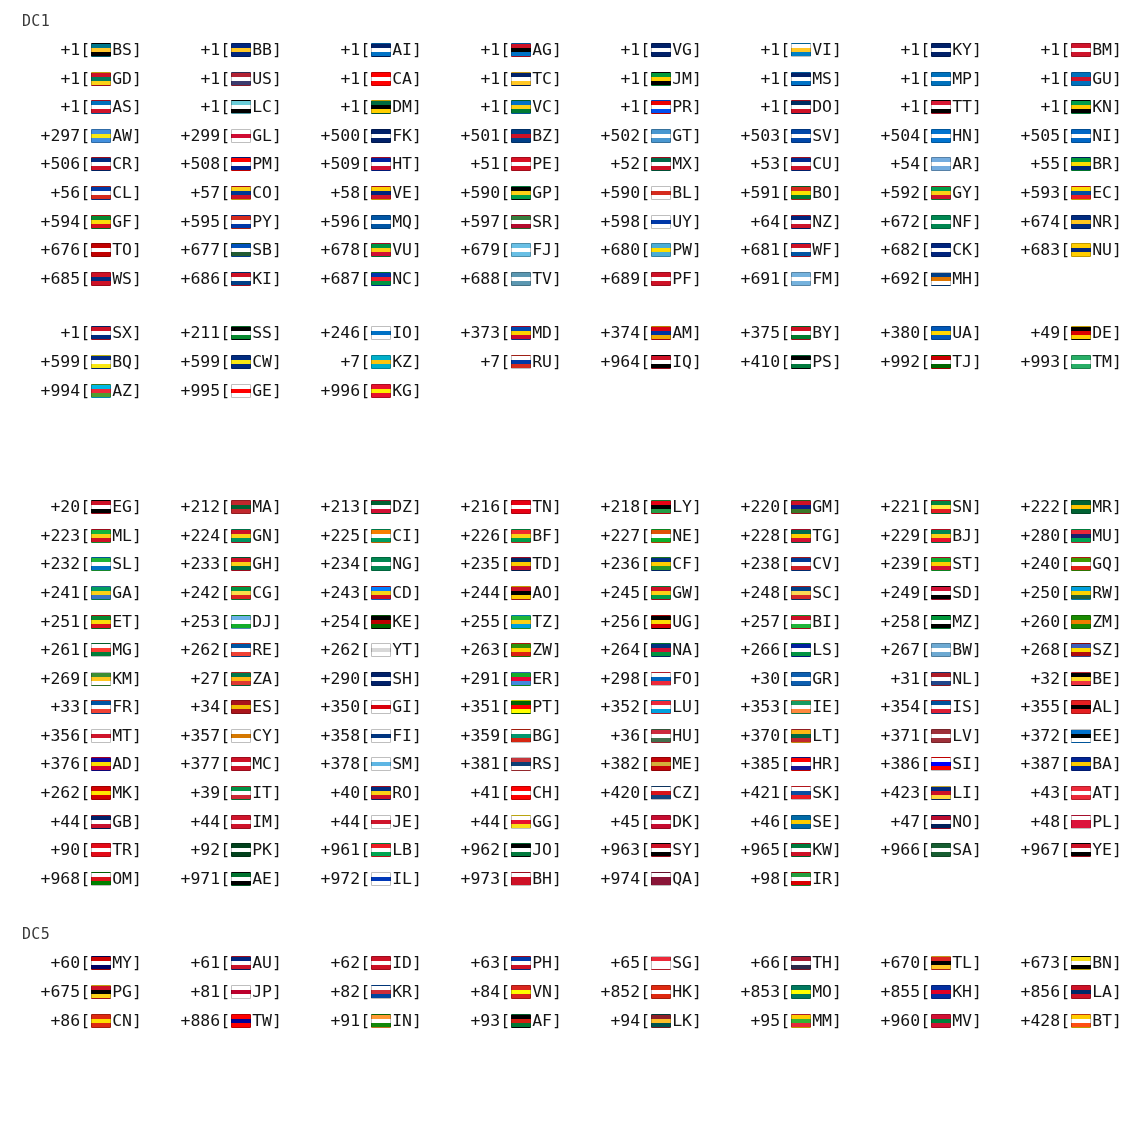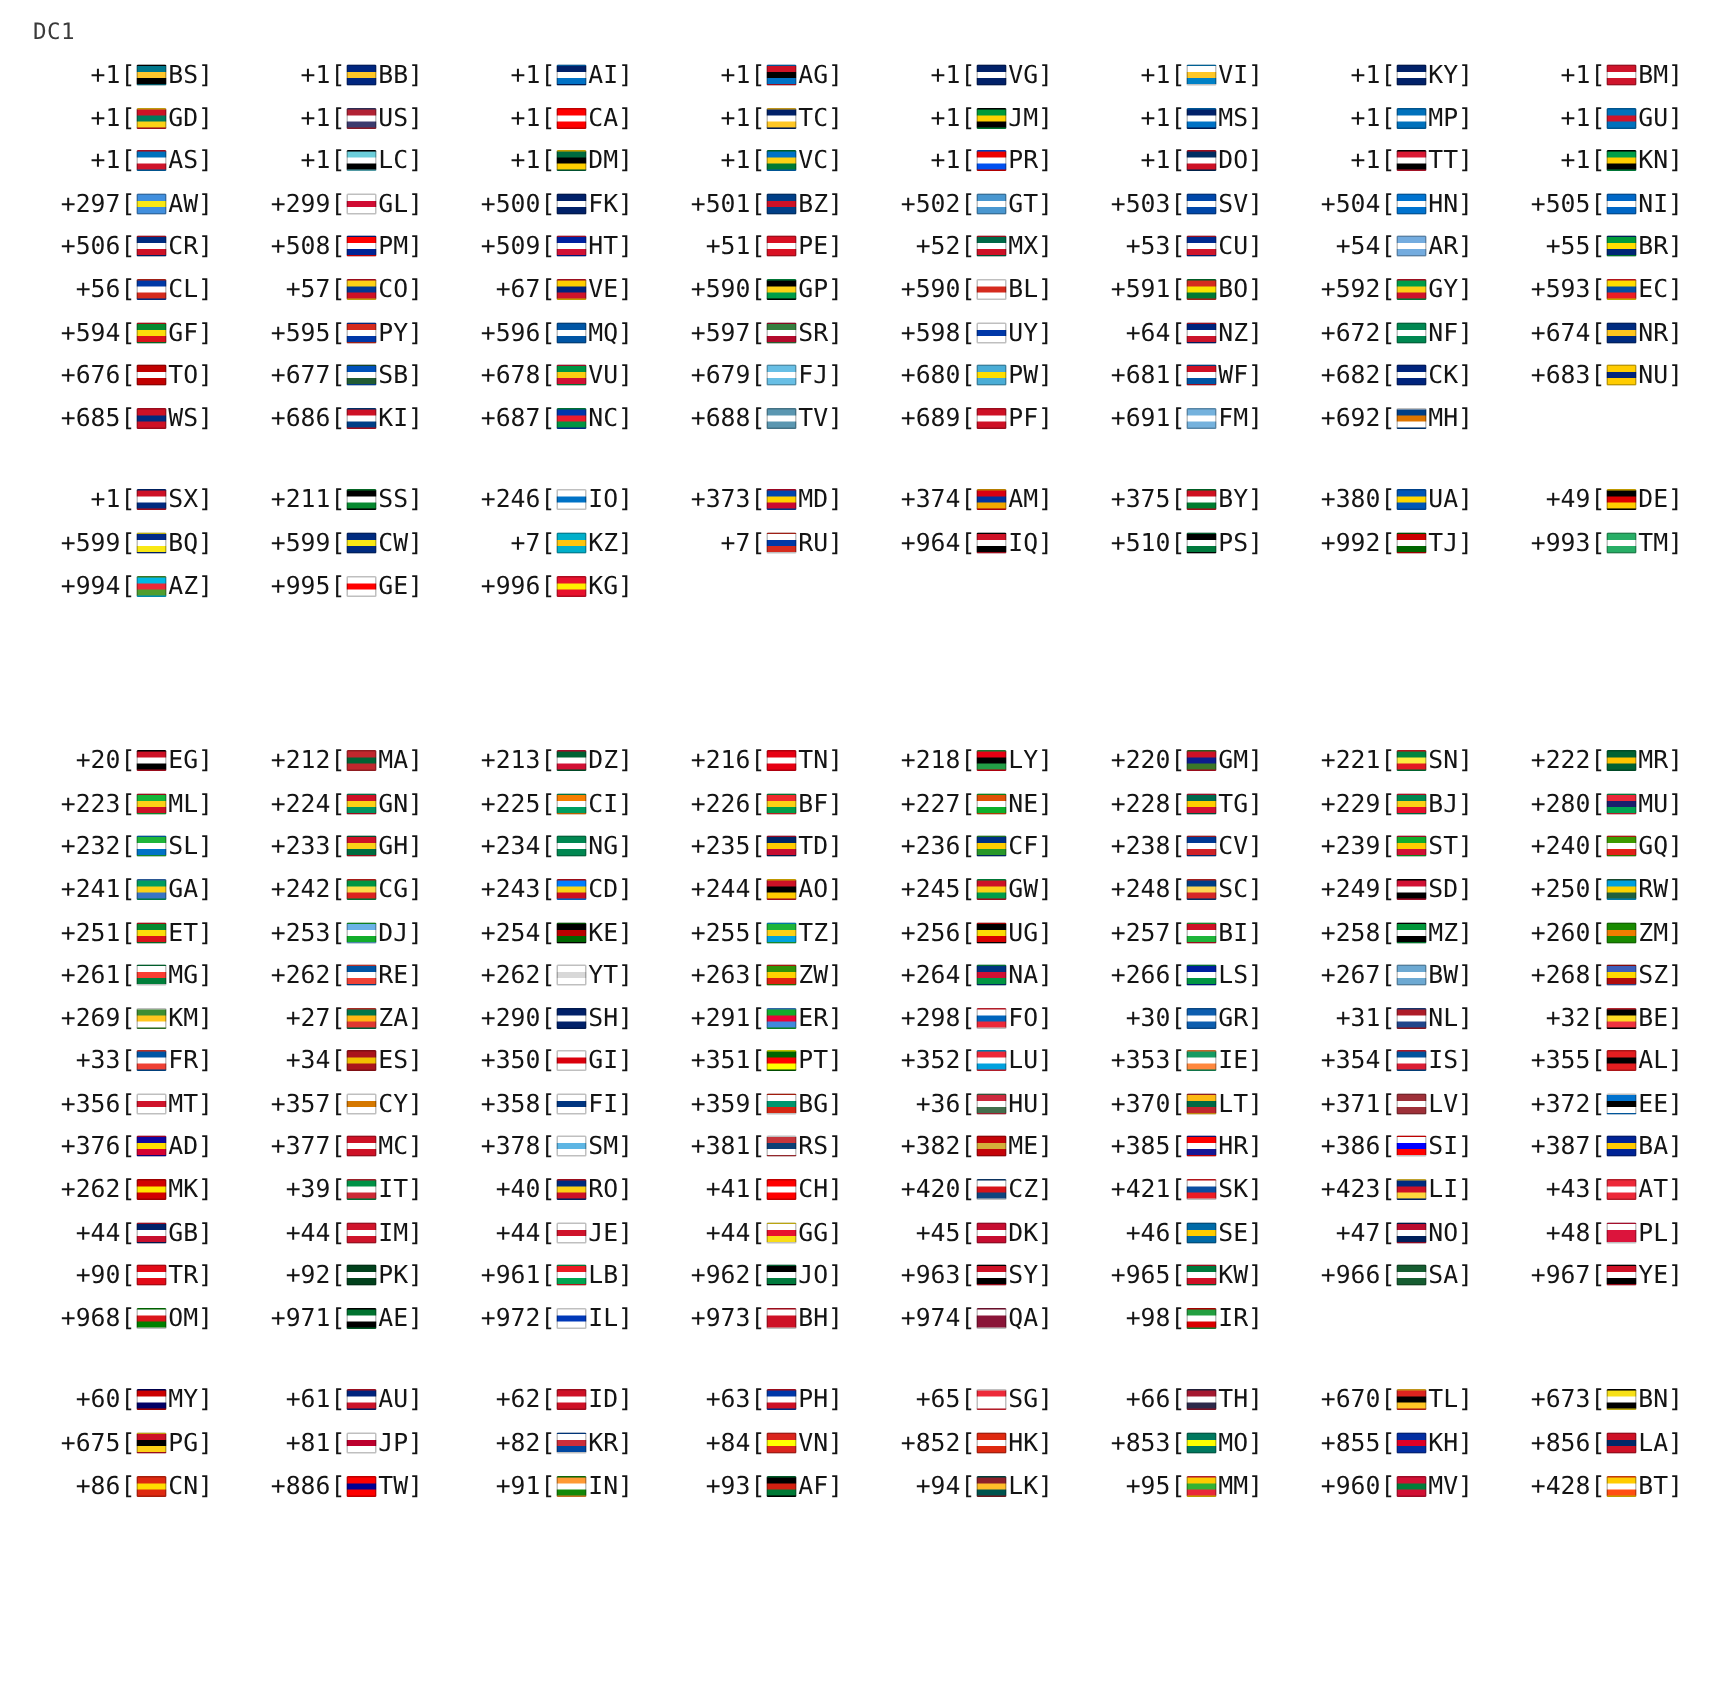--- a/index.html
+++ b/index.html
@@ -97,21 +97,21 @@
           <div class="cell"><span>+506</span><span>[</span><span class="flagbox" style="background-image: linear-gradient(rgb(0, 43, 127) 0px, rgb(0, 43, 127) 33%, rgb(255, 255, 255) 33%, rgb(255, 255, 255) 66%, rgb(206, 17, 38) 66%, rgb(206, 17, 38) 100%);"></span><span>CR</span><span>]</span></div>
           <div class="cell"><span>+508</span><span>[</span><span class="flagbox" style="background-image: linear-gradient(rgb(255, 0, 0) 0px, rgb(255, 0, 0) 33%, rgb(255, 255, 255) 33%, rgb(255, 255, 255) 66%, rgb(0, 35, 149) 66%, rgb(0, 35, 149) 100%);"></span><span>PM</span><span>]</span></div>
           <div class="cell"><span>+509</span><span>[</span><span class="flagbox" style="background-image: linear-gradient(rgb(0, 32, 159) 0px, rgb(0, 32, 159) 33%, rgb(255, 255, 255) 33%, rgb(255, 255, 255) 66%, rgb(210, 16, 52) 66%, rgb(210, 16, 52) 100%);"></span><span>HT</span><span>]</span></div>
           <div class="cell"><span>+51</span><span>[</span><span class="flagbox" style="background-image: linear-gradient(rgb(217, 16, 35) 0px, rgb(217, 16, 35) 33%, rgb(255, 255, 255) 33%, rgb(255, 255, 255) 66%, rgb(217, 16, 35) 66%, rgb(217, 16, 35) 100%);"></span><span>PE</span><span>]</span></div>
           <div class="cell"><span>+52</span><span>[</span><span class="flagbox" style="background-image: linear-gradient(rgb(0, 104, 71) 0px, rgb(0, 104, 71) 33%, rgb(255, 255, 255) 33%, rgb(255, 255, 255) 66%, rgb(206, 17, 38) 66%, rgb(206, 17, 38) 100%);"></span><span>MX</span><span>]</span></div>
           <div class="cell"><span>+53</span><span>[</span><span class="flagbox" style="background-image: linear-gradient(rgb(0, 42, 143) 0px, rgb(0, 42, 143) 33%, rgb(255, 255, 255) 33%, rgb(255, 255, 255) 66%, rgb(207, 20, 43) 66%, rgb(207, 20, 43) 100%);"></span><span>CU</span><span>]</span></div>
           <div class="cell"><span>+54</span><span>[</span><span class="flagbox" style="background-image: linear-gradient(rgb(116, 172, 223) 0px, rgb(116, 172, 223) 33%, rgb(255, 255, 255) 33%, rgb(255, 255, 255) 66%, rgb(116, 172, 223) 66%, rgb(116, 172, 223) 100%);"></span><span>AR</span><span>]</span></div>
           <div class="cell"><span>+55</span><span>[</span><span class="flagbox" style="background-image: linear-gradient(rgb(0, 155, 58) 0px, rgb(0, 155, 58) 33%, rgb(254, 223, 0) 33%, rgb(254, 223, 0) 66%, rgb(0, 39, 118) 66%, rgb(0, 39, 118) 100%);"></span><span>BR</span><span>]</span></div>
           <div class="cell"><span>+56</span><span>[</span><span class="flagbox" style="background-image: linear-gradient(rgb(0, 57, 166) 0px, rgb(0, 57, 166) 33%, rgb(255, 255, 255) 33%, rgb(255, 255, 255) 66%, rgb(213, 43, 30) 66%, rgb(213, 43, 30) 100%);"></span><span>CL</span><span>]</span></div>
           <div class="cell"><span>+57</span><span>[</span><span class="flagbox" style="background-image: linear-gradient(rgb(252, 209, 22) 0px, rgb(252, 209, 22) 33%, rgb(0, 56, 147) 33%, rgb(0, 56, 147) 66%, rgb(206, 17, 38) 66%, rgb(206, 17, 38) 100%);"></span><span>CO</span><span>]</span></div>
-          <div class="cell"><span>+67</span><span>[</span><span class="flagbox" style="background-image: linear-gradient(rgb(255, 206, 0) 0px, rgb(255, 206, 0) 33%, rgb(0, 36, 125) 33%, rgb(0, 36, 125) 66%, rgb(207, 20, 43) 66%, rgb(207, 20, 43) 100%);"></span><span>VE</span><span>]</span></div>
+          <div class="cell"><span>+58</span><span>[</span><span class="flagbox" style="background-image: linear-gradient(rgb(255, 206, 0) 0px, rgb(255, 206, 0) 33%, rgb(0, 36, 125) 33%, rgb(0, 36, 125) 66%, rgb(207, 20, 43) 66%, rgb(207, 20, 43) 100%);"></span><span>VE</span><span>]</span></div>
           <div class="cell"><span>+590</span><span>[</span><span class="flagbox" style="background-image: linear-gradient(rgb(0, 0, 0) 0px, rgb(0, 0, 0) 33%, rgb(252, 209, 22) 33%, rgb(252, 209, 22) 66%, rgb(0, 158, 73) 66%, rgb(0, 158, 73) 100%);"></span><span>GP</span><span>]</span></div>
           <div class="cell"><span>+590</span><span>[</span><span class="flagbox" style="background-image: linear-gradient(rgb(255, 255, 255) 0px, rgb(255, 255, 255) 33%, rgb(213, 43, 30) 33%, rgb(213, 43, 30) 66%, rgb(255, 255, 255) 66%, rgb(255, 255, 255) 100%);"></span><span>BL</span><span>]</span></div>
           <div class="cell"><span>+591</span><span>[</span><span class="flagbox" style="background-image: linear-gradient(rgb(213, 43, 30) 0px, rgb(213, 43, 30) 33%, rgb(249, 227, 0) 33%, rgb(249, 227, 0) 66%, rgb(0, 122, 51) 66%, rgb(0, 122, 51) 100%);"></span><span>BO</span><span>]</span></div>
           <div class="cell"><span>+592</span><span>[</span><span class="flagbox" style="background-image: linear-gradient(rgb(0, 158, 73) 0px, rgb(0, 158, 73) 33%, rgb(252, 209, 22) 33%, rgb(252, 209, 22) 66%, rgb(207, 20, 43) 66%, rgb(207, 20, 43) 100%);"></span><span>GY</span><span>]</span></div>
           <div class="cell"><span>+593</span><span>[</span><span class="flagbox" style="background-image: linear-gradient(rgb(255, 221, 0) 0px, rgb(255, 221, 0) 33%, rgb(3, 78, 162) 33%, rgb(3, 78, 162) 66%, rgb(237, 28, 36) 66%, rgb(237, 28, 36) 100%);"></span><span>EC</span><span>]</span></div>
           <div class="cell"><span>+594</span><span>[</span><span class="flagbox" style="background-image: linear-gradient(rgb(7, 137, 48) 0px, rgb(7, 137, 48) 33%, rgb(252, 221, 9) 33%, rgb(252, 221, 9) 66%, rgb(218, 18, 26) 66%, rgb(218, 18, 26) 100%);"></span><span>GF</span><span>]</span></div>
           <div class="cell"><span>+595</span><span>[</span><span class="flagbox" style="background-image: linear-gradient(rgb(213, 43, 30) 0px, rgb(213, 43, 30) 33%, rgb(255, 255, 255) 33%, rgb(255, 255, 255) 66%, rgb(0, 56, 168) 66%, rgb(0, 56, 168) 100%);"></span><span>PY</span><span>]</span></div>
           <div class="cell"><span>+596</span><span>[</span><span class="flagbox" style="background-image: linear-gradient(rgb(0, 85, 164) 0px, rgb(0, 85, 164) 33%, rgb(255, 255, 255) 33%, rgb(255, 255, 255) 66%, rgb(0, 85, 164) 66%, rgb(0, 85, 164) 100%);"></span><span>MQ</span><span>]</span></div>
           <div class="cell"><span>+597</span><span>[</span><span class="flagbox" style="background-image: linear-gradient(rgb(55, 126, 63) 0px, rgb(55, 126, 63) 33%, rgb(255, 255, 255) 33%, rgb(255, 255, 255) 66%, rgb(180, 10, 45) 66%, rgb(180, 10, 45) 100%);"></span><span>SR</span><span>]</span></div>
           <div class="cell"><span>+598</span><span>[</span><span class="flagbox" style="background-image: linear-gradient(rgb(255, 255, 255) 0px, rgb(255, 255, 255) 33%, rgb(0, 56, 168) 33%, rgb(0, 56, 168) 66%, rgb(255, 255, 255) 66%, rgb(255, 255, 255) 100%);"></span><span>UY</span><span>]</span></div>
@@ -144,21 +144,21 @@
           <div class="cell"><span>+373</span><span>[</span><span class="flagbox" style="background-image: linear-gradient(rgb(0, 70, 174) 0px, rgb(0, 70, 174) 33%, rgb(255, 210, 0) 33%, rgb(255, 210, 0) 66%, rgb(204, 9, 47) 66%, rgb(204, 9, 47) 100%);"></span><span>MD</span><span>]</span></div>
           <div class="cell"><span>+374</span><span>[</span><span class="flagbox" style="background-image: linear-gradient(rgb(217, 0, 18) 0px, rgb(217, 0, 18) 33%, rgb(0, 51, 160) 33%, rgb(0, 51, 160) 66%, rgb(242, 168, 0) 66%, rgb(242, 168, 0) 100%);"></span><span>AM</span><span>]</span></div>
           <div class="cell"><span>+375</span><span>[</span><span class="flagbox" style="background-image: linear-gradient(rgb(207, 16, 33) 0px, rgb(207, 16, 33) 33%, rgb(255, 255, 255) 33%, rgb(255, 255, 255) 66%, rgb(0, 124, 48) 66%, rgb(0, 124, 48) 100%);"></span><span>BY</span><span>]</span></div>
           <div class="cell"><span>+380</span><span>[</span><span class="flagbox" style="background-image: linear-gradient(rgb(0, 87, 183) 0px, rgb(0, 87, 183) 33%, rgb(255, 215, 0) 33%, rgb(255, 215, 0) 66%, rgb(0, 87, 183) 66%, rgb(0, 87, 183) 100%);"></span><span>UA</span><span>]</span></div>
           <div class="cell"><span>+49</span><span>[</span><span class="flagbox" style="background-image: linear-gradient(rgb(0, 0, 0) 0px, rgb(0, 0, 0) 33%, rgb(221, 0, 0) 33%, rgb(221, 0, 0) 66%, rgb(255, 206, 0) 66%, rgb(255, 206, 0) 100%);"></span><span>DE</span><span>]</span></div>
           <div class="cell"><span>+599</span><span>[</span><span class="flagbox" style="background-image: linear-gradient(rgb(1, 42, 135) 0px, rgb(1, 42, 135) 33%, rgb(255, 255, 255) 33%, rgb(255, 255, 255) 66%, rgb(249, 232, 20) 66%, rgb(249, 232, 20) 100%);"></span><span>BQ</span><span>]</span></div>
           <div class="cell"><span>+599</span><span>[</span><span class="flagbox" style="background-image: linear-gradient(rgb(0, 43, 127) 0px, rgb(0, 43, 127) 33%, rgb(249, 232, 20) 33%, rgb(249, 232, 20) 66%, rgb(0, 43, 127) 66%, rgb(0, 43, 127) 100%);"></span><span>CW</span><span>]</span></div>
           <div class="cell"><span>+7</span><span>[</span><span class="flagbox" style="background-image: linear-gradient(rgb(0, 175, 202) 0px, rgb(0, 175, 202) 33%, rgb(254, 197, 12) 33%, rgb(254, 197, 12) 66%, rgb(0, 175, 202) 66%, rgb(0, 175, 202) 100%);"></span><span>KZ</span><span>]</span></div>
           <div class="cell"><span>+7</span><span>[</span><span class="flagbox" style="background-image: linear-gradient(rgb(255, 255, 255) 0px, rgb(255, 255, 255) 33%, rgb(0, 57, 166) 33%, rgb(0, 57, 166) 66%, rgb(213, 43, 30) 66%, rgb(213, 43, 30) 100%);"></span><span>RU</span><span>]</span></div>
           <div class="cell"><span>+964</span><span>[</span><span class="flagbox" style="background-image: linear-gradient(rgb(206, 17, 38) 0px, rgb(206, 17, 38) 33%, rgb(255, 255, 255) 33%, rgb(255, 255, 255) 66%, rgb(0, 0, 0) 66%, rgb(0, 0, 0) 100%);"></span><span>IQ</span><span>]</span></div>
-          <div class="cell"><span>+510</span><span>[</span><span class="flagbox" style="background-image: linear-gradient(rgb(0, 0, 0) 0px, rgb(0, 0, 0) 33%, rgb(255, 255, 255) 33%, rgb(255, 255, 255) 66%, rgb(0, 122, 61) 66%, rgb(0, 122, 61) 100%);"></span><span>PS</span><span>]</span></div>
+          <div class="cell"><span>+410</span><span>[</span><span class="flagbox" style="background-image: linear-gradient(rgb(0, 0, 0) 0px, rgb(0, 0, 0) 33%, rgb(255, 255, 255) 33%, rgb(255, 255, 255) 66%, rgb(0, 122, 61) 66%, rgb(0, 122, 61) 100%);"></span><span>PS</span><span>]</span></div>
           <div class="cell"><span>+992</span><span>[</span><span class="flagbox" style="background-image: linear-gradient(rgb(204, 0, 0) 0px, rgb(204, 0, 0) 33%, rgb(255, 255, 255) 33%, rgb(255, 255, 255) 66%, rgb(0, 102, 0) 66%, rgb(0, 102, 0) 100%);"></span><span>TJ</span><span>]</span></div>
           <div class="cell"><span>+993</span><span>[</span><span class="flagbox" style="background-image: linear-gradient(rgb(40, 174, 102) 0px, rgb(40, 174, 102) 33%, rgb(255, 255, 255) 33%, rgb(255, 255, 255) 66%, rgb(40, 174, 102) 66%, rgb(40, 174, 102) 100%);"></span><span>TM</span><span>]</span></div>
           <div class="cell"><span>+994</span><span>[</span><span class="flagbox" style="background-image: linear-gradient(rgb(0, 185, 228) 0px, rgb(0, 185, 228) 33%, rgb(237, 41, 57) 33%, rgb(237, 41, 57) 66%, rgb(80, 158, 47) 66%, rgb(80, 158, 47) 100%);"></span><span>AZ</span><span>]</span></div>
           <div class="cell"><span>+995</span><span>[</span><span class="flagbox" style="background-image: linear-gradient(rgb(255, 255, 255) 0px, rgb(255, 255, 255) 33%, rgb(255, 0, 0) 33%, rgb(255, 0, 0) 66%, rgb(255, 255, 255) 66%, rgb(255, 255, 255) 100%);"></span><span>GE</span><span>]</span></div>
           <div class="cell"><span>+996</span><span>[</span><span class="flagbox" style="background-image: linear-gradient(rgb(232, 17, 45) 0px, rgb(232, 17, 45) 33%, rgb(255, 239, 0) 33%, rgb(255, 239, 0) 66%, rgb(232, 17, 45) 66%, rgb(232, 17, 45) 100%);"></span><span>KG</span><span>]</span></div>
         </div>
         <div class="spacer"></div>
       </div>
       <div class="group">
         <div class="grid"></div>
@@ -273,20 +273,21 @@
           <div class="cell"><span>+968</span><span>[</span><span class="flagbox" style="background-image: linear-gradient(rgb(255, 255, 255) 0px, rgb(255, 255, 255) 33%, rgb(219, 22, 27) 33%, rgb(219, 22, 27) 66%, rgb(0, 128, 0) 66%, rgb(0, 128, 0) 100%);"></span><span>OM</span><span>]</span></div>
           <div class="cell"><span>+971</span><span>[</span><span class="flagbox" style="background-image: linear-gradient(rgb(0, 115, 47) 0px, rgb(0, 115, 47) 33%, rgb(255, 255, 255) 33%, rgb(255, 255, 255) 66%, rgb(0, 0, 0) 66%, rgb(0, 0, 0) 100%);"></span><span>AE</span><span>]</span></div>
           <div class="cell"><span>+972</span><span>[</span><span class="flagbox" style="background-image: linear-gradient(rgb(255, 255, 255) 0px, rgb(255, 255, 255) 33%, rgb(0, 56, 184) 33%, rgb(0, 56, 184) 66%, rgb(255, 255, 255) 66%, rgb(255, 255, 255) 100%);"></span><span>IL</span><span>]</span></div>
           <div class="cell"><span>+973</span><span>[</span><span class="flagbox" style="background-image: linear-gradient(rgb(255, 255, 255) 0px, rgb(255, 255, 255) 33%, rgb(206, 17, 38) 33%, rgb(206, 17, 38) 66%, rgb(206, 17, 38) 66%, rgb(206, 17, 38) 100%);"></span><span>BH</span><span>]</span></div>
           <div class="cell"><span>+974</span><span>[</span><span class="flagbox" style="background-image: linear-gradient(rgb(255, 255, 255) 0px, rgb(255, 255, 255) 33%, rgb(138, 21, 56) 33%, rgb(138, 21, 56) 66%, rgb(138, 21, 56) 66%, rgb(138, 21, 56) 100%);"></span><span>QA</span><span>]</span></div>
           <div class="cell"><span>+98</span><span>[</span><span class="flagbox" style="background-image: linear-gradient(rgb(35, 159, 64) 0px, rgb(35, 159, 64) 33%, rgb(255, 255, 255) 33%, rgb(255, 255, 255) 66%, rgb(218, 0, 0) 66%, rgb(218, 0, 0) 100%);"></span><span>IR</span><span>]</span></div>
         </div>
         <div class="spacer"></div>
       </div>
       <div class="group">
+        <div class="group-title">DC5</div>
         <div class="grid">
           <div class="cell"><span>+60</span><span>[</span><span class="flagbox" style="background-image: linear-gradient(rgb(204, 0, 1) 0px, rgb(204, 0, 1) 33%, rgb(255, 255, 255) 33%, rgb(255, 255, 255) 66%, rgb(1, 0, 102) 66%, rgb(1, 0, 102) 100%);"></span><span>MY</span><span>]</span></div>
           <div class="cell"><span>+61</span><span>[</span><span class="flagbox" style="background-image: linear-gradient(rgb(0, 36, 125) 0px, rgb(0, 36, 125) 33%, rgb(255, 255, 255) 33%, rgb(255, 255, 255) 66%, rgb(204, 20, 43) 66%, rgb(204, 20, 43) 100%);"></span><span>AU</span><span>]</span></div>
           <div class="cell"><span>+62</span><span>[</span><span class="flagbox" style="background-image: linear-gradient(rgb(206, 17, 38) 0px, rgb(206, 17, 38) 33%, rgb(255, 255, 255) 33%, rgb(255, 255, 255) 66%, rgb(206, 17, 38) 66%, rgb(206, 17, 38) 100%);"></span><span>ID</span><span>]</span></div>
           <div class="cell"><span>+63</span><span>[</span><span class="flagbox" style="background-image: linear-gradient(rgb(0, 56, 168) 0px, rgb(0, 56, 168) 33%, rgb(255, 255, 255) 33%, rgb(255, 255, 255) 66%, rgb(206, 17, 38) 66%, rgb(206, 17, 38) 100%);"></span><span>PH</span><span>]</span></div>
           <div class="cell"><span>+65</span><span>[</span><span class="flagbox" style="background-image: linear-gradient(rgb(237, 41, 57) 0px, rgb(237, 41, 57) 33%, rgb(255, 255, 255) 33%, rgb(255, 255, 255) 66%, rgb(255, 255, 255) 66%, rgb(255, 255, 255) 100%);"></span><span>SG</span><span>]</span></div>
           <div class="cell"><span>+66</span><span>[</span><span class="flagbox" style="background-image: linear-gradient(rgb(165, 25, 49) 0px, rgb(165, 25, 49) 33%, rgb(255, 255, 255) 33%, rgb(255, 255, 255) 66%, rgb(45, 42, 74) 66%, rgb(45, 42, 74) 100%);"></span><span>TH</span><span>]</span></div>
           <div class="cell"><span>+670</span><span>[</span><span class="flagbox" style="background-image: linear-gradient(rgb(220, 36, 31) 0px, rgb(220, 36, 31) 33%, rgb(0, 0, 0) 33%, rgb(0, 0, 0) 66%, rgb(255, 199, 38) 66%, rgb(255, 199, 38) 100%);"></span><span>TL</span><span>]</span></div>
           <div class="cell"><span>+673</span><span>[</span><span class="flagbox" style="background-image: linear-gradient(rgb(247, 224, 23) 0px, rgb(247, 224, 23) 33%, rgb(255, 255, 255) 33%, rgb(255, 255, 255) 66%, rgb(0, 0, 0) 66%, rgb(0, 0, 0) 100%);"></span><span>BN</span><span>]</span></div>
           <div class="cell"><span>+675</span><span>[</span><span class="flagbox" style="background-image: linear-gradient(rgb(206, 17, 38) 0px, rgb(206, 17, 38) 33%, rgb(0, 0, 0) 33%, rgb(0, 0, 0) 66%, rgb(252, 209, 22) 66%, rgb(252, 209, 22) 100%);"></span><span>PG</span><span>]</span></div>

